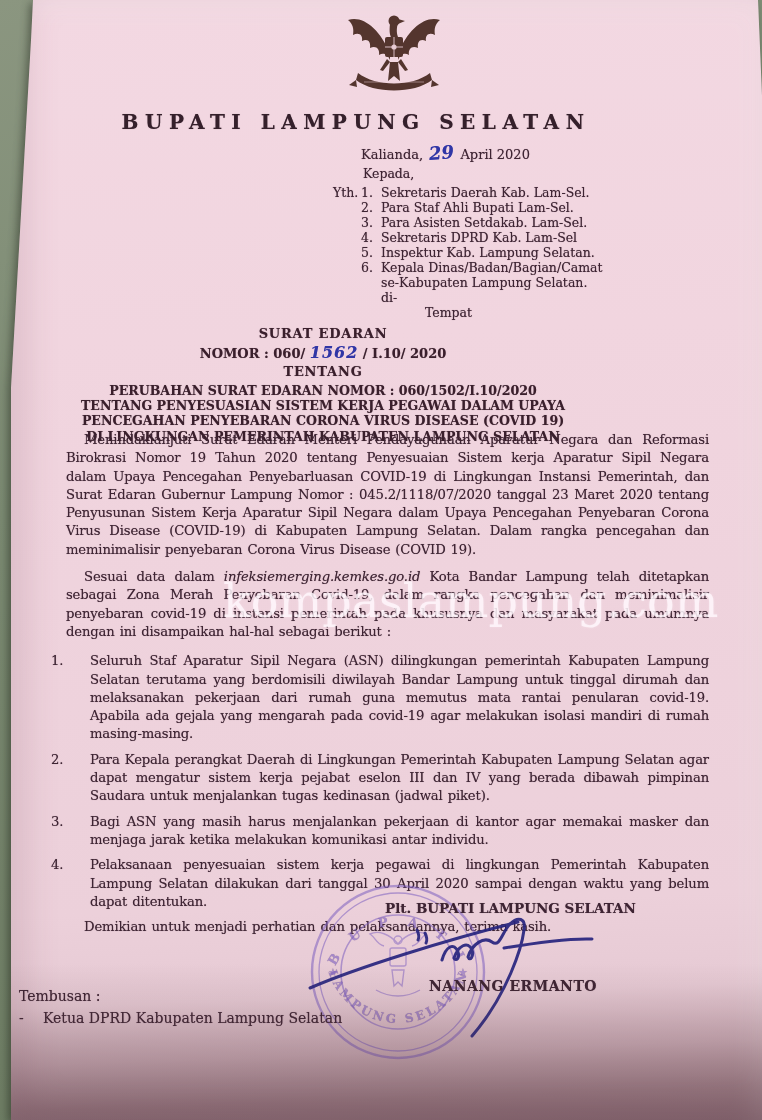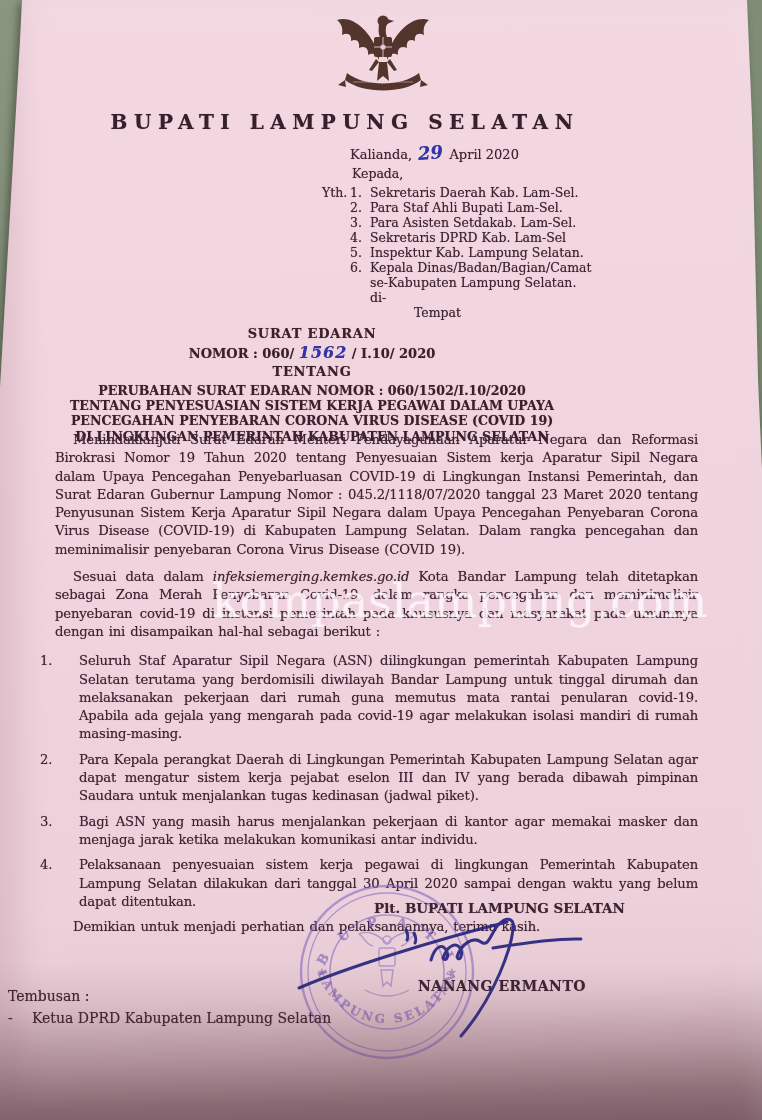--- a/index.html
+++ b/index.html
@@ -1,21 +1,21 @@
 <!DOCTYPE html>
 <html><head>
 <meta charset="utf-8">
 <style>
   html,body{margin:0;padding:0;}
   .stage{
     position:relative; width:762px; height:1120px; overflow:hidden;
     background:linear-gradient(155deg,#8b9680 0%,#7b8a72 35%,#6e7d64 75%,#5f6e57 100%);
     font-family:"DejaVu Serif", serif;
   }
-  .paper-wrap{position:absolute; inset:0; filter:drop-shadow(-3px 3px 4px rgba(20,25,15,.45));}
+  .paper-wrap{position:absolute; inset:0; filter:drop-shadow(-3px 3px 4px rgba(20,25,15,.45));margin-left:11px;}
   .paper{
     position:absolute; inset:0;
     clip-path:polygon(22px 0,747px 0,752px 120px,758px 380px,762px 470px,762px 1120px,0 1120px,0 388px,20px 40px);
     background:linear-gradient(178deg,#f3d8e2 0%,#f1d5df 30%,#eed2dc 62%,#ecd0da 80%,#e6cad4 88%,#d2b3bd 93%,#b3929b 97%,#a5848e 100%);
     box-shadow:inset 14px -10px 34px rgba(130,80,95,.18), inset -8px 10px 26px rgba(255,255,255,.22);
     color:#3e2433;
   }
   .paper *{text-shadow:0 0 .7px rgba(62,36,51,.55);}
   .abs{position:absolute;}
   .hand{color:#3036a6; font-style:italic; font-weight:600; text-shadow:0 0 .5px rgba(48,54,166,.6);}

